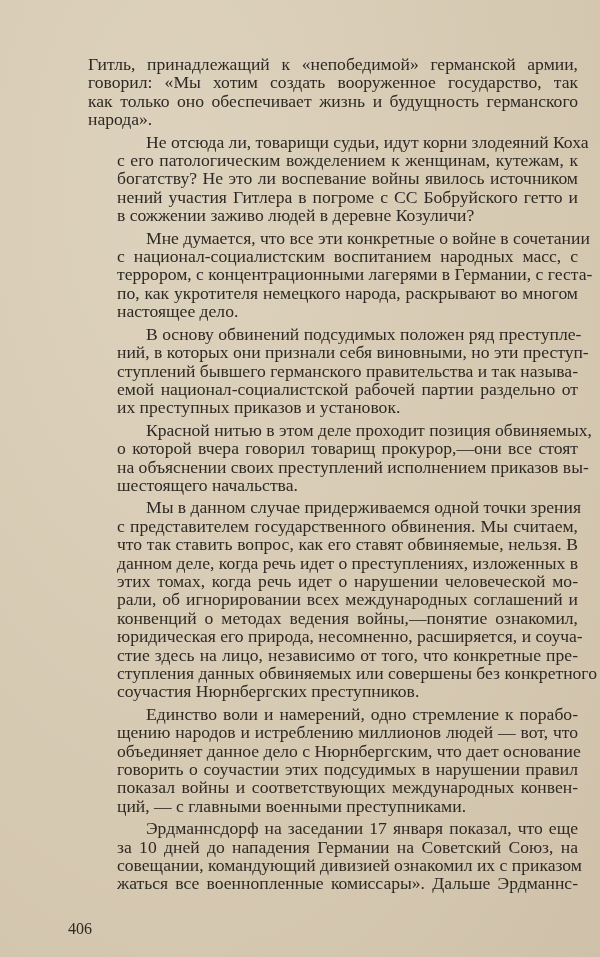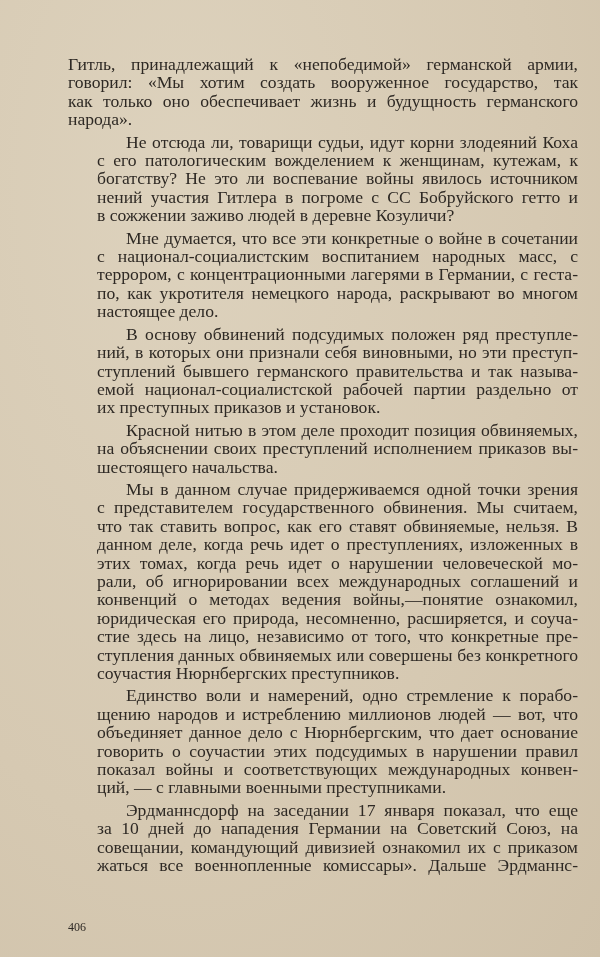--- a/index.html
+++ b/index.html
@@ -11,26 +11,26 @@
   }
   .page {
     position: absolute; left: 68px; top: 55px; width: 510px;
     font-family: "Liberation Serif", "DejaVu Serif", serif;
     font-size: 17.6px; line-height: 18.4px;
     color: #2e2924;
     text-align: justify;
   }
   .para { margin: 0 0 4px 0; text-indent: 0; }
   .para.indent { text-indent: 29px; }
-  .line { display: block; text-align: justify; text-align-last: justify; white-space: nowrap; }
+  .line { display: block; text-align: justify; text-align-last: justify; white-space: nowrap; margin-left: 20px; }
   .line.last { text-align-last: left; }
   .folio {
     position: absolute; left: 68px; top: 920px;
     font-family: "Liberation Serif", "DejaVu Serif", serif;
-    font-size: 12px; color: #2e2924;
+    font-size: 16px; color: #2e2924;
   }
 </style>
 </head>
 <body>
 
 <div class="page" id="page-body">
     <div class="para">
       <span class="line">Гитль, принадлежащий к «непобедимой» германской армии,</span>
       <span class="line">говорил: «Мы хотим создать вооруженное государство, так</span>
       <span class="line">как только оно обеспечивает жизнь и будущность германского</span>
@@ -52,20 +52,21 @@
     </div>
     <div class="para indent">
       <span class="line" style="padding-left: 29px;">В основу обвинений подсудимых положен ряд преступле-</span>
       <span class="line">ний, в которых они признали себя виновными, но эти преступ-</span>
       <span class="line">ступлений бывшего германского правительства и так называ-</span>
       <span class="line">емой национал-социалистской рабочей партии раздельно от</span>
       <span class="line last">их преступных приказов и установок.</span>
     </div>
     <div class="para indent">
       <span class="line" style="padding-left: 29px;">Красной нитью в этом деле проходит позиция обвиняемых,</span>
+      <span class="line">о которой вчера говорил товарищ прокурор,—они все стоят</span>
       <span class="line">на объяснении своих преступлений исполнением приказов вы-</span>
       <span class="line last">шестоящего начальства.</span>
     </div>
     <div class="para indent">
       <span class="line" style="padding-left: 29px;">Мы в данном случае придерживаемся одной точки зрения</span>
       <span class="line">с представителем государственного обвинения. Мы считаем,</span>
       <span class="line">что так ставить вопрос, как его ставят обвиняемые, нельзя. В</span>
       <span class="line">данном деле, когда речь идет о преступлениях, изложенных в</span>
       <span class="line">этих томах, когда речь идет о нарушении человеческой мо-</span>
       <span class="line">рали, об игнорировании всех международных соглашений и</span>

